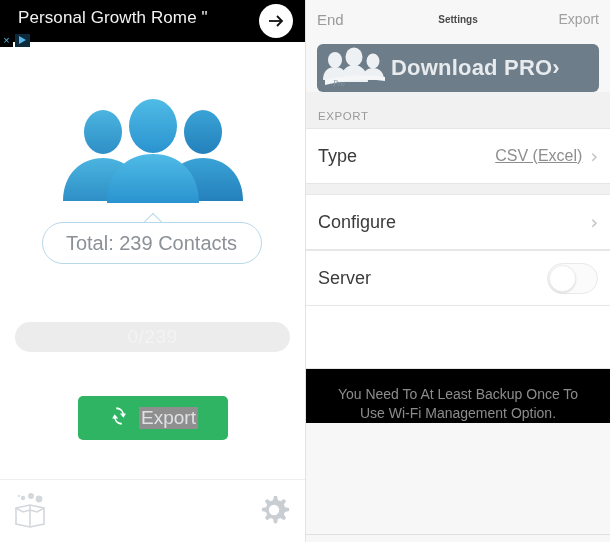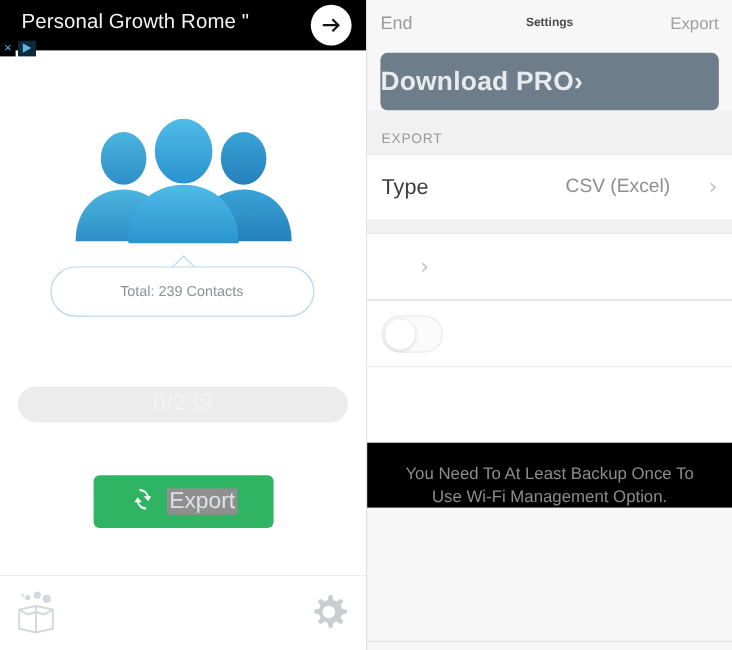--- a/index.html
+++ b/index.html
@@ -112,21 +112,21 @@
     border: 1px solid #b7d8ea;
     border-radius: 22px;
     background: #ffffff;
     box-sizing: border-box;
     display: flex;
     align-items: center;
     justify-content: center;
   }
   .bubble-text {
     color: #8c9197;
-    font-size: 12px;
+    font-size: 20px;
   }
   .bubble-tip {
     position: absolute;
     top: 0px;
     left: 50%;
     margin-left: -10px;
     width: 20px;
     height: 12px;
     overflow: hidden;
   }
@@ -285,31 +285,31 @@
   .row {
     background: #ffffff;
     height: 56px;
     display: flex;
     align-items: center;
     padding: 0 12px;
     box-sizing: border-box;
     border-top: 1px solid #e6e6e6;
     border-bottom: 1px solid #e6e6e6;
     cursor: pointer;
-    gap: 24px;
   }
   .row-label {
     color: #3b3b3b;
     font-size: 18px;
     flex: 1 1 auto;
   }
   .row-value {
     color: #8e8e8e;
     font-size: 16px;
     margin-right: 8px;
+    text-decoration: underline;
   }
   .chevron {
     color: #c4c4c4;
     font-size: 19px;
     line-height: 1;
     font-family: "DejaVu Sans", sans-serif;
   }
 
   
   .toggle {
@@ -465,40 +465,56 @@
 
   <div class="right-panel">
 
     <div class="nav-bar">
       <span class="nav-end">End</span>
       <span class="nav-title">Settings</span>
       <span class="nav-support">Export</span>
     </div>
 
     <div class="pro-banner">
+      <div class="pro-icon">
+        <svg width="70" height="44" viewBox="0 0 70 44" aria-hidden="true">
+          <g fill="#eef1f3">
+            <ellipse cx="16" cy="14" rx="7" ry="8"></ellipse>
+            <path d="M4 34 C4 25 9 21 16 21 C23 21 28 25 28 34 Z"></path>
+            <ellipse cx="54" cy="15" rx="6.5" ry="7.5"></ellipse>
+            <path d="M43 34 C43 26 48 22 54 22 C60 22 65 26 65 34 Z"></path>
+            <ellipse cx="35" cy="11" rx="8.5" ry="9.5"></ellipse>
+            <path d="M21 36 C21 26 27 19 35 19 C43 19 49 26 49 36 Z"></path>
+          </g>
+          <path d="M6 34 C22 30 46 28 66 31 L66 35 C46 32 22 35 6 39 Z" fill="#f4f6f7"></path>
+          <text x="14" y="40" font-family="Liberation Serif, serif" font-size="8" fill="#8a9aa6" font-style="italic">Pro</text>
+        </svg>
+      </div>
       <div class="pro-label">Download PRO›</div>
     </div>
 
     <div class="section-head">EXPORT</div>
 
     <div class="row">
       <span class="row-label">Type</span>
       <span class="row-value">CSV (Excel)</span>
       <span class="chevron">›</span>
     </div>
 
     <div style="height:10px;background:#f1f1f1;"></div>
 
     <div class="row">
+      <span class="row-label">Configure</span>
       <span class="row-value"></span>
       <span class="chevron">›</span>
     </div>
 
 
     <div class="row">
+      <span class="row-label">Server</span>
       <div class="toggle">
         <div class="toggle-knob"></div>
       </div>
     </div>
 
     <div class="gap-white"></div>
 
     <div class="footer-note">You Need To At Least Backup Once To Use Wi-Fi Management Option.</div>
 
     <div class="bottom-rule"></div>

